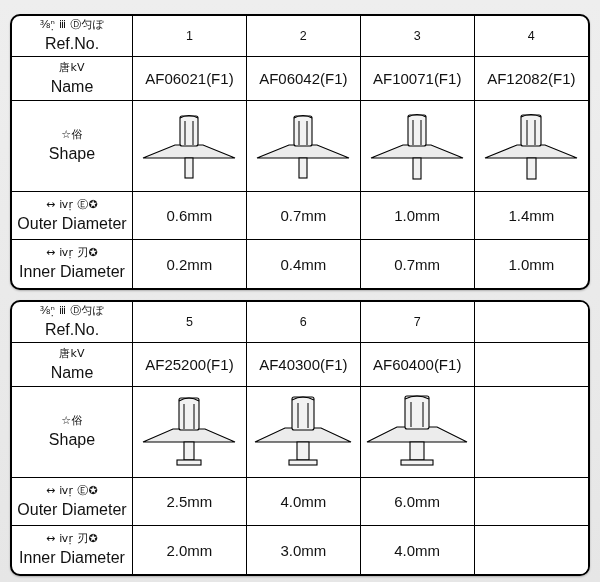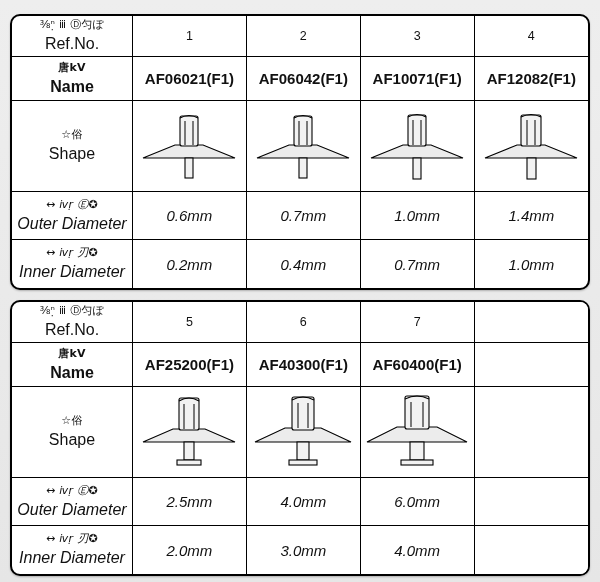--- a/index.html
+++ b/index.html
@@ -61,23 +61,23 @@
     white-space: nowrap;
   }
   .rh-bot {
     font-size: 16px;
   }
   .glyph {
     font-family: "DejaVu Sans", sans-serif;
     font-size: 11px;
   }
   .refno { height: 32px; font-size: 14px; }
-  .namerow { height: 44px; font-weight: bold; }
+  .namerow { height: 44px; }
   .shaperow { height: 88px; }
-  .dimrow { height: 48px; font-style: italic; }
+  .dimrow { height: 48px; }
   .dimrow .val, .namerow .val { font-size: 15px; }
 
   .shapecell { padding: 0; }
   .shapewrap {
     display: flex;
     align-items: center;
     justify-content: center;
     height: 86px;
   }
   .empty { background: #fff; }

